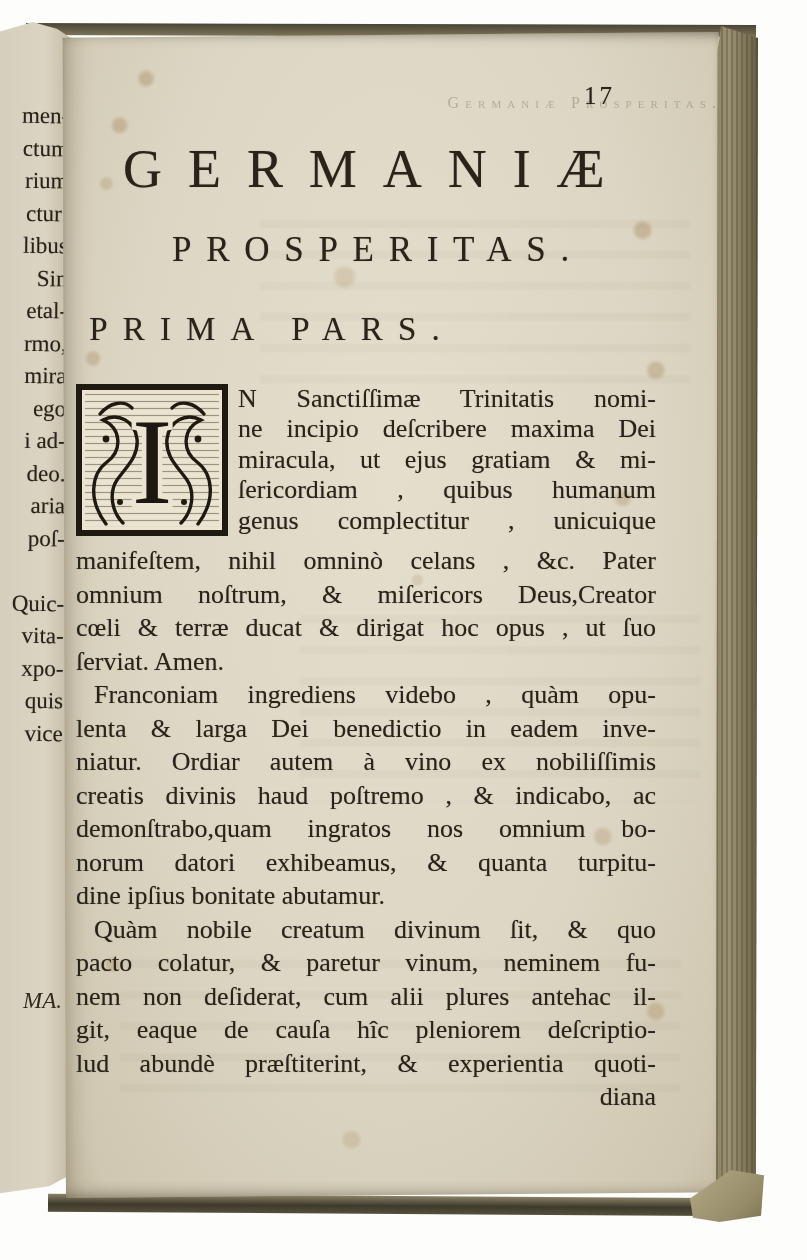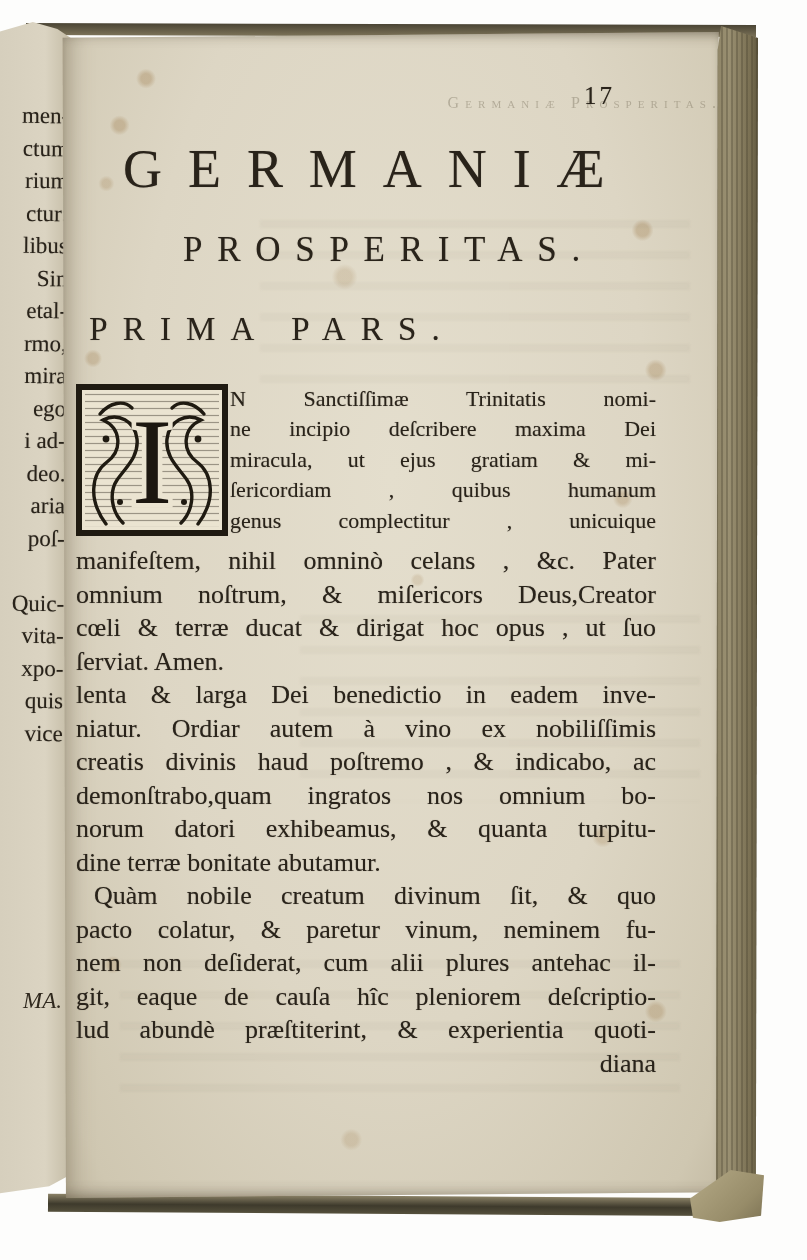--- a/index.html
+++ b/index.html
@@ -56,27 +56,27 @@
   .g2{left:240px;top:560px;width:400px;height:210px;}
   .g3{left:60px;top:905px;width:560px;height:170px;}
   .ghead{position:absolute;left:0;top:62px;width:100%;text-align:right;font-size:16px;
          letter-spacing:.38em;color:rgba(96,88,68,.34);filter:blur(.7px);font-variant:small-caps;}
   
   .content{position:absolute;left:16px;top:0;width:580px;height:100%;z-index:2;}
   .ink{color:#29231a;text-shadow:0 0 1px rgba(41,35,26,.38);}
   .pagenum{position:absolute;left:508px;top:50px;font-size:25px;letter-spacing:3px;}
   .h1{position:absolute;left:0;top:106px;width:100%;text-align:center;font-size:54px;
       letter-spacing:.48em;white-space:nowrap;text-indent:.4em;}
-  .h2{position:absolute;left:16px;top:198px;width:100%;text-align:center;font-size:35px;
+  .h2{position:absolute;left:5px;top:198px;width:100%;text-align:center;font-size:35px;
       letter-spacing:.42em;white-space:nowrap;text-indent:.4em;}
   .h3{position:absolute;left:0;top:279px;width:100%;text-align:left;font-size:33px;
       letter-spacing:.46em;white-space:nowrap;text-indent:.4em;}
   .para1{position:absolute;left:0;top:352px;width:100%;display:flex;}
   .dropcap{flex:0 0 152px;width:152px;height:152px;}
-  .wrapcol{flex:1;margin-left:2px;font-size:22px;}
+  .wrapcol{flex:1;margin-left:10px;font-size:26px;}
   .wl{height:30.4px;line-height:30.4px;text-align:justify;text-align-last:justify;white-space:nowrap;}
   .fulltext{position:absolute;left:0;top:512px;width:100%;font-size:26px;}
   .line{height:33.5px;line-height:33.5px;text-align:justify;text-align-last:justify;white-space:nowrap;}
   .line.end{text-align-last:left;}
   .line.ind{text-indent:18px;}
   .line.catch{text-align-last:right;}
 </style>
 </head>
 <body>
 
@@ -156,26 +156,27 @@
           <div class="wl">ſericordiam , quibus humanum</div>
           <div class="wl">genus complectitur , unicuique</div>
         </div>
       </div>
 
       <div class="fulltext ink">
         <div class="line">manifeſtem, nihil omninò celans , &amp;c. Pater</div>
         <div class="line">omnium noſtrum, &amp; miſericors Deus,Creator</div>
         <div class="line">cœli &amp; terræ ducat &amp; dirigat hoc opus , ut ſuo</div>
         <div class="line end">ſerviat.  Amen.</div>
+        <div class="line ind">Franconiam ingrediens videbo , quàm opu-</div>
         <div class="line">lenta &amp; larga Dei benedictio in eadem inve-</div>
         <div class="line">niatur.  Ordiar autem à vino ex nobiliſſimis</div>
         <div class="line">creatis divinis haud poſtremo , &amp; indicabo, ac</div>
         <div class="line">demonſtrabo,quam ingratos nos omnium bo-</div>
         <div class="line">norum datori exhibeamus, &amp; quanta turpitu-</div>
-        <div class="line end">dine terræ bonitate abutamur.</div>
+        <div class="line end">dine ipſius bonitate abutamur.</div>
         <div class="line ind">Quàm nobile creatum divinum ſit, &amp; quo</div>
         <div class="line">pacto colatur, &amp; paretur vinum, neminem fu-</div>
         <div class="line">nem non deſiderat, cum alii plures antehac il-</div>
         <div class="line">git, eaque de cauſa hîc pleniorem deſcriptio-</div>
         <div class="line">lud abundè præſtiterint, &amp; experientia quoti-</div>
         <div class="line catch">diana</div>
       </div>
     </div>
   </div>
 

